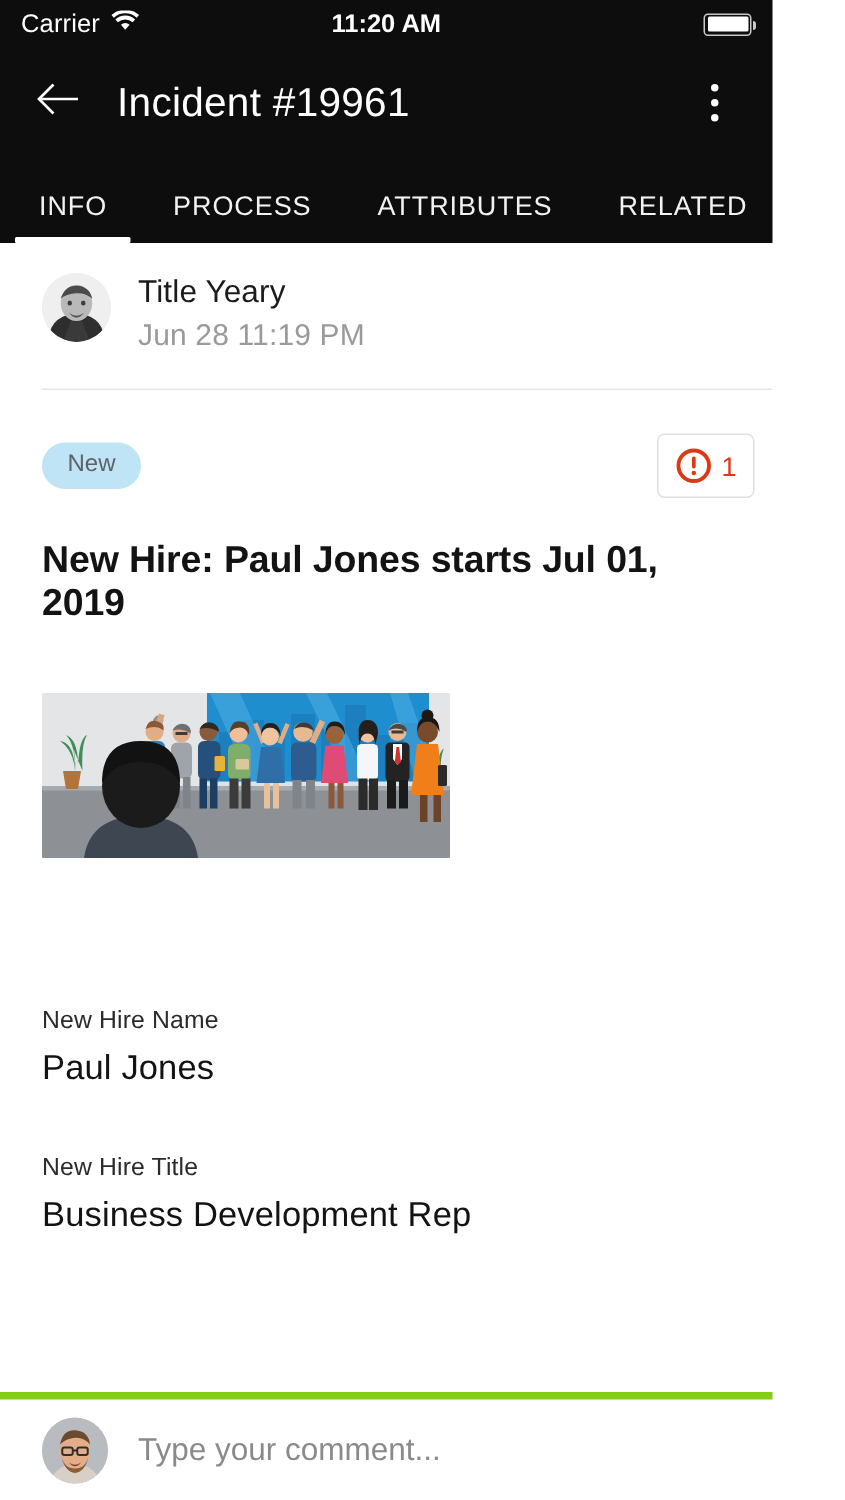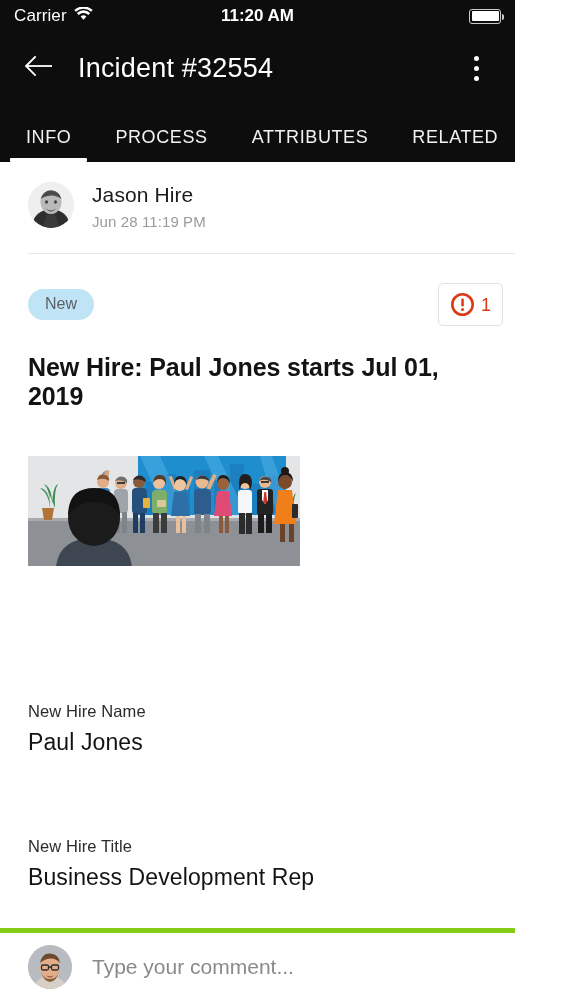--- a/index.html
+++ b/index.html
@@ -115,21 +115,21 @@
     align-items: flex-start;
     padding: 20px 28px 0 28px;
   }
   .avatar {
     width: 46px; height: 46px; border-radius: 50%;
     flex: 0 0 auto; overflow: hidden; position: relative;
     background: #e9e9e9;
   }
   .author-meta { margin-left: 18px; padding-top: 1px; }
   .author-name { font-size: 21px; color: #1b1b1b; letter-spacing: .1px; }
-  .author-time { font-size: 15px; color: #9a9a9a; margin-top: 6px; letter-spacing: .1px; }
+  .author-time { font-size: 20px; color: #9a9a9a; margin-top: 6px; letter-spacing: .1px; }
 
   .divider {
     height: 1px; background: #e6e6e6;
     margin: 23px 0 0 28px;
   }
 
   .state-row {
     display: flex; align-items: center;
     padding: 29px 12px 0 28px;
   }
@@ -165,21 +165,21 @@
     margin: 45px 0 0 28px;
     width: 272px; height: 110px;
     overflow: hidden;
     border-radius: 1px;
   }
   .hero svg { display: block; width: 272px; height: 110px; }
 
   .field { padding: 0 28px; }
   .field.first { padding-top: 99px; }
   .field.second { padding-top: 44px; }
-  .field-label { font-size: 16.5px; color: #2b2b2b; letter-spacing: .1px; margin-top: 37px; }
+  .field-label { font-size: 16.5px; color: #2b2b2b; letter-spacing: .1px; }
   .field-value { font-size: 23px; color: #131313; margin-top: 8px; letter-spacing: .1px; }
 
   
   .commentbar {
     flex: 0 0 auto;
     height: 72px;
     border-top: 5px solid #84cc16;
     display: flex;
     align-items: center;
     padding: 0 28px;
@@ -226,21 +226,21 @@
 
   <div class="appbar">
     <div class="back-btn">
       <span>
         <svg width="30" height="22" viewBox="0 0 30 22" fill="none">
           <path d="M2 11 H28" stroke="#ffffff" stroke-width="1.8"></path>
           <path d="M11 2 L2 11 L11 20" stroke="#ffffff" stroke-width="1.8" fill="none" stroke-linecap="square"></path>
         </svg>
       </span>
     </div>
-    <div class="title">Incident #32554</div>
+    <div class="title">Incident #19961</div>
     <div class="kebab">
       <span></span>
       <span></span>
       <span></span>
     </div>
   </div>
 
   <div class="tabs">
     <div class="tab active">
       <span>INFO</span>
@@ -276,21 +276,21 @@
             <path d="M14 46 L20 30 L26 30 L32 46 Z" fill="#3a3a3a"></path>
             <ellipse cx="23" cy="20" rx="10.5" ry="12" fill="#b9b9b9"></ellipse>
             <path d="M12.5 17 q3-9 11-8.5 q8 .5 10 8.5 q-5-4-10.5-3.5 Q16 14 12.5 17Z" fill="#4a4a4a"></path>
             <ellipse cx="18.5" cy="20" rx="1.5" ry="1.7" fill="#3d3d3d"></ellipse>
             <ellipse cx="27.5" cy="20" rx="1.5" ry="1.7" fill="#3d3d3d"></ellipse>
             <path d="M18 26.5 q5 4 10 0 q-5 6.5-10 0Z" fill="#545454"></path>
           </g>
         </svg>
       </div>
       <div class="author-meta">
-        <div class="author-name">Jason Hire</div>
+        <div class="author-name">Title Yeary</div>
         <div class="author-time">Jun 28 11:19 PM</div>
       </div>
     </div>
 
     <div class="divider"></div>
 
     <div class="state-row">
       <div class="state-pill">New</div>
       <div class="priority">
         <span class="pri-icon">

